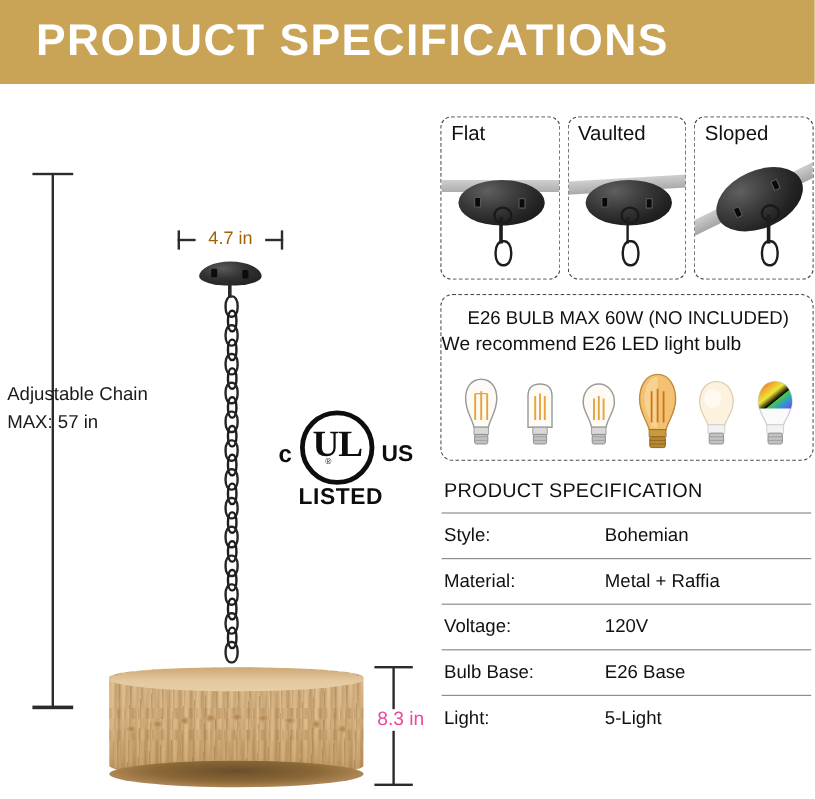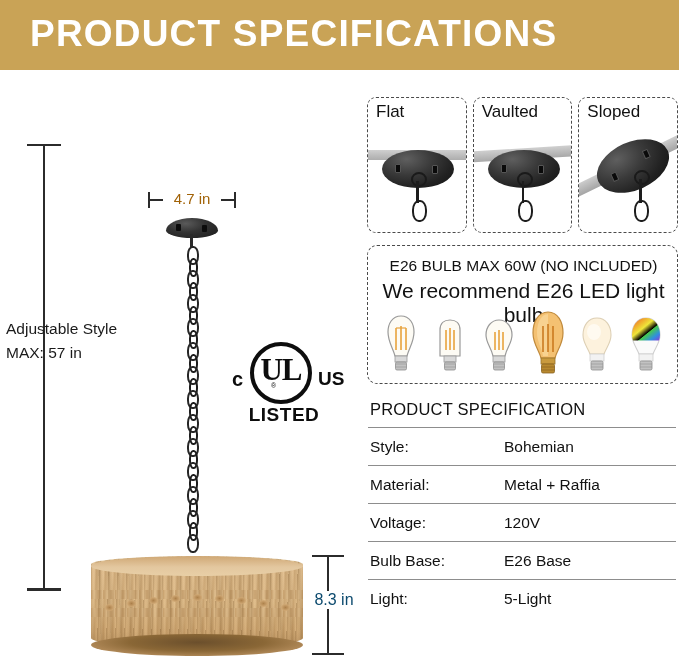--- a/index.html
+++ b/index.html
@@ -226,21 +226,21 @@
     width: 32px; height: 1.5px;
     background: #2b2b2b;
   }
   .dim-h-label {
     position: absolute;
     left: -4px; top: 36px;
     width: 52px;
     text-align: center;
     font-size: 16px;
     background: #ffffff;
-    color: #0c4a6e;
+    color: #ec4899;
   }
 
   
   .ul-mark {
     position: absolute;
     left: 232px; top: 272px;
     width: 112px; height: 86px;
   }
   .ul-c {
     position: absolute;
@@ -407,22 +407,21 @@
     left: 0; top: 11px;
     width: 311px;
     text-align: center;
     font-size: 15.5px;
     color: #111;
   }
   .bulb-line2 {
     position: absolute;
     left: 0; top: 33px;
     width: 311px;
-    text-align: center;
-    font-size: 21px;
+    font-size: 16px;
     color: #111;
   }
   .bulb-row {
     position: absolute;
     left: 12px; top: 62px;
     width: 287px; height: 68px;
     display: flex;
     justify-content: space-between;
     align-items: flex-end;
   }
@@ -464,21 +463,21 @@
 <div class="header-banner">
   <div class="header-title">PRODUCT SPECIFICATIONS</div>
 </div>
 
 <div class="left-panel">
 
   <div class="dim-v-cap-top"></div>
   <div class="dim-v-line"></div>
   <div class="dim-v-cap-bot"></div>
   <div class="label-chain">
-    <div>Adjustable Style</div>
+    <div>Adjustable Chain</div>
     <div>MAX: 57 in</div>
   </div>
 
   <div class="dim-top-wrap">
     <div class="dim-top-line"></div>
     <div class="dim-top-capL"></div>
     <div class="dim-top-capR"></div>
     <div class="dim-top-label">4.7 in</div>
   </div>
 

